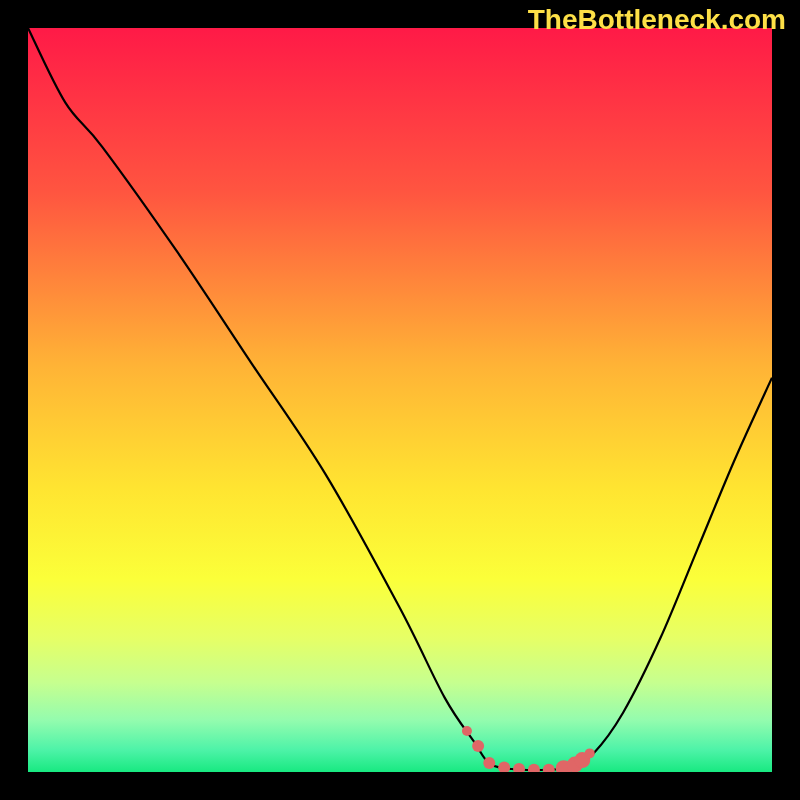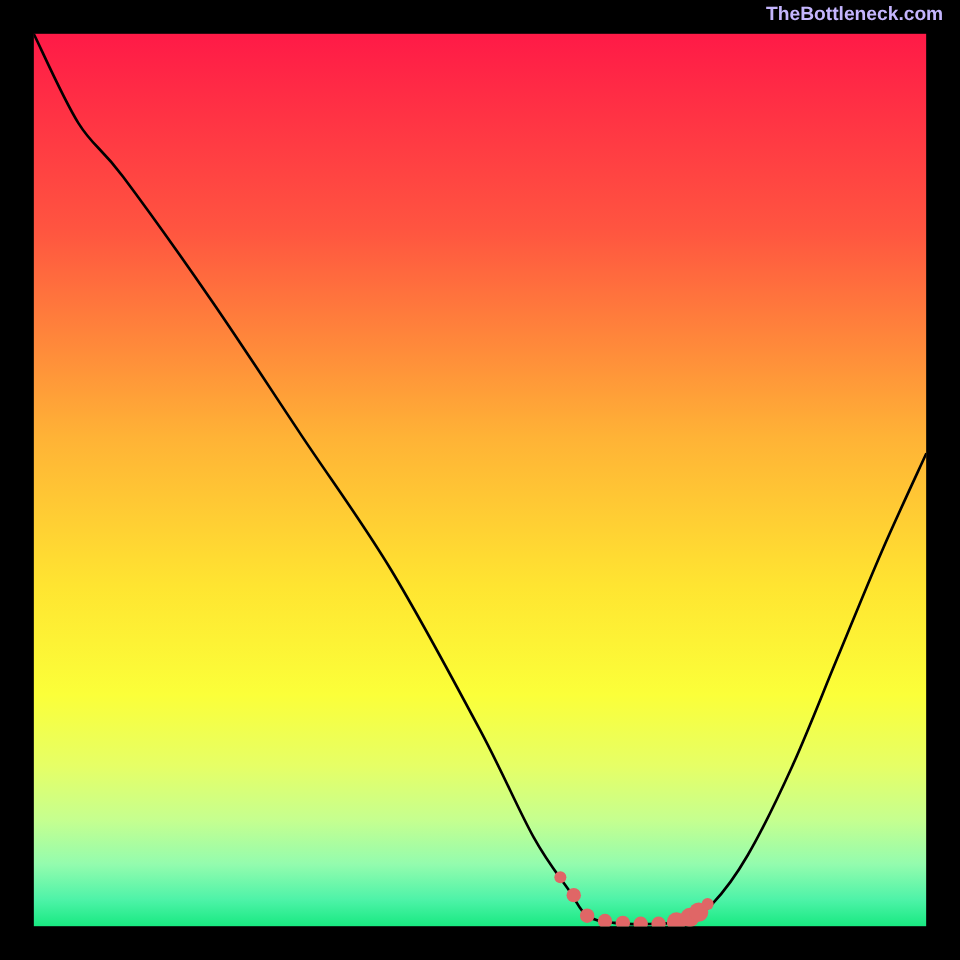--- a/index.html
+++ b/index.html
@@ -1,18 +1,18 @@
 <!DOCTYPE html>
 <html><head>
 <meta charset="utf-8">
 <style>
   * { margin: 0; padding: 0; box-sizing: border-box; }
   body { background: #000; width: 800px; height: 800px; overflow: hidden; font-family: Arial, sans-serif; }
   .frame { position: relative; width: 800px; height: 800px; background: #000; }
-  .watermark { position: absolute; top: 4px; right: 14px; color: #c4b5fd; font-size: 16px; font-weight: bold; z-index: 10; }
+  .watermark { position: absolute; top: 4px; right: 14px; color: #fde047; font-size: 28px; font-weight: bold; z-index: 10; }
   .plot { position: absolute; left: 28px; top: 28px; width: 744px; height: 744px; }
   .gradient-bg { position: absolute; inset: 0; }
   .curve-svg { position: absolute; inset: 0; width: 100%; height: 100%; }
 </style>
 </head>
 <body>
 
 <div class="frame">
   <div class="watermark">TheBottleneck.com</div>
 

